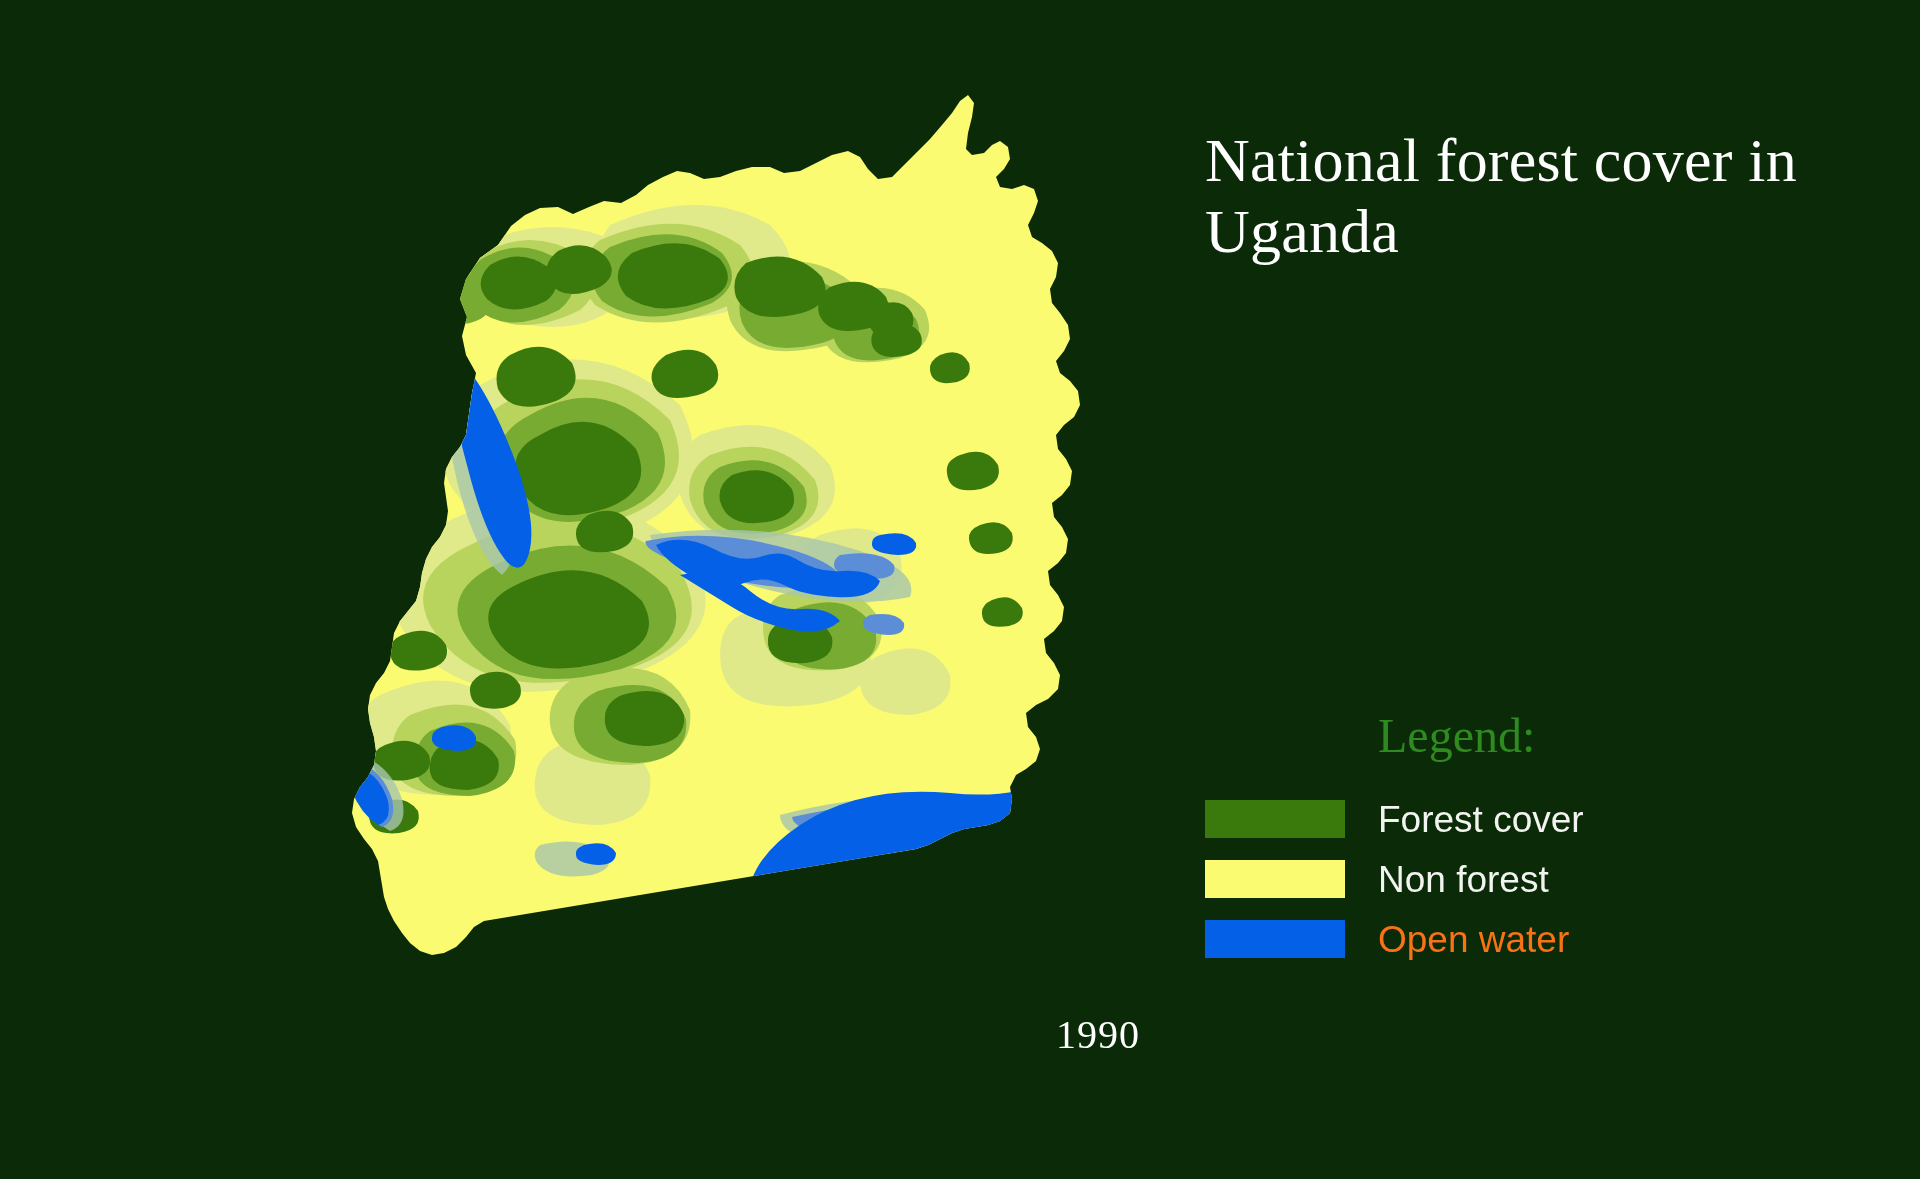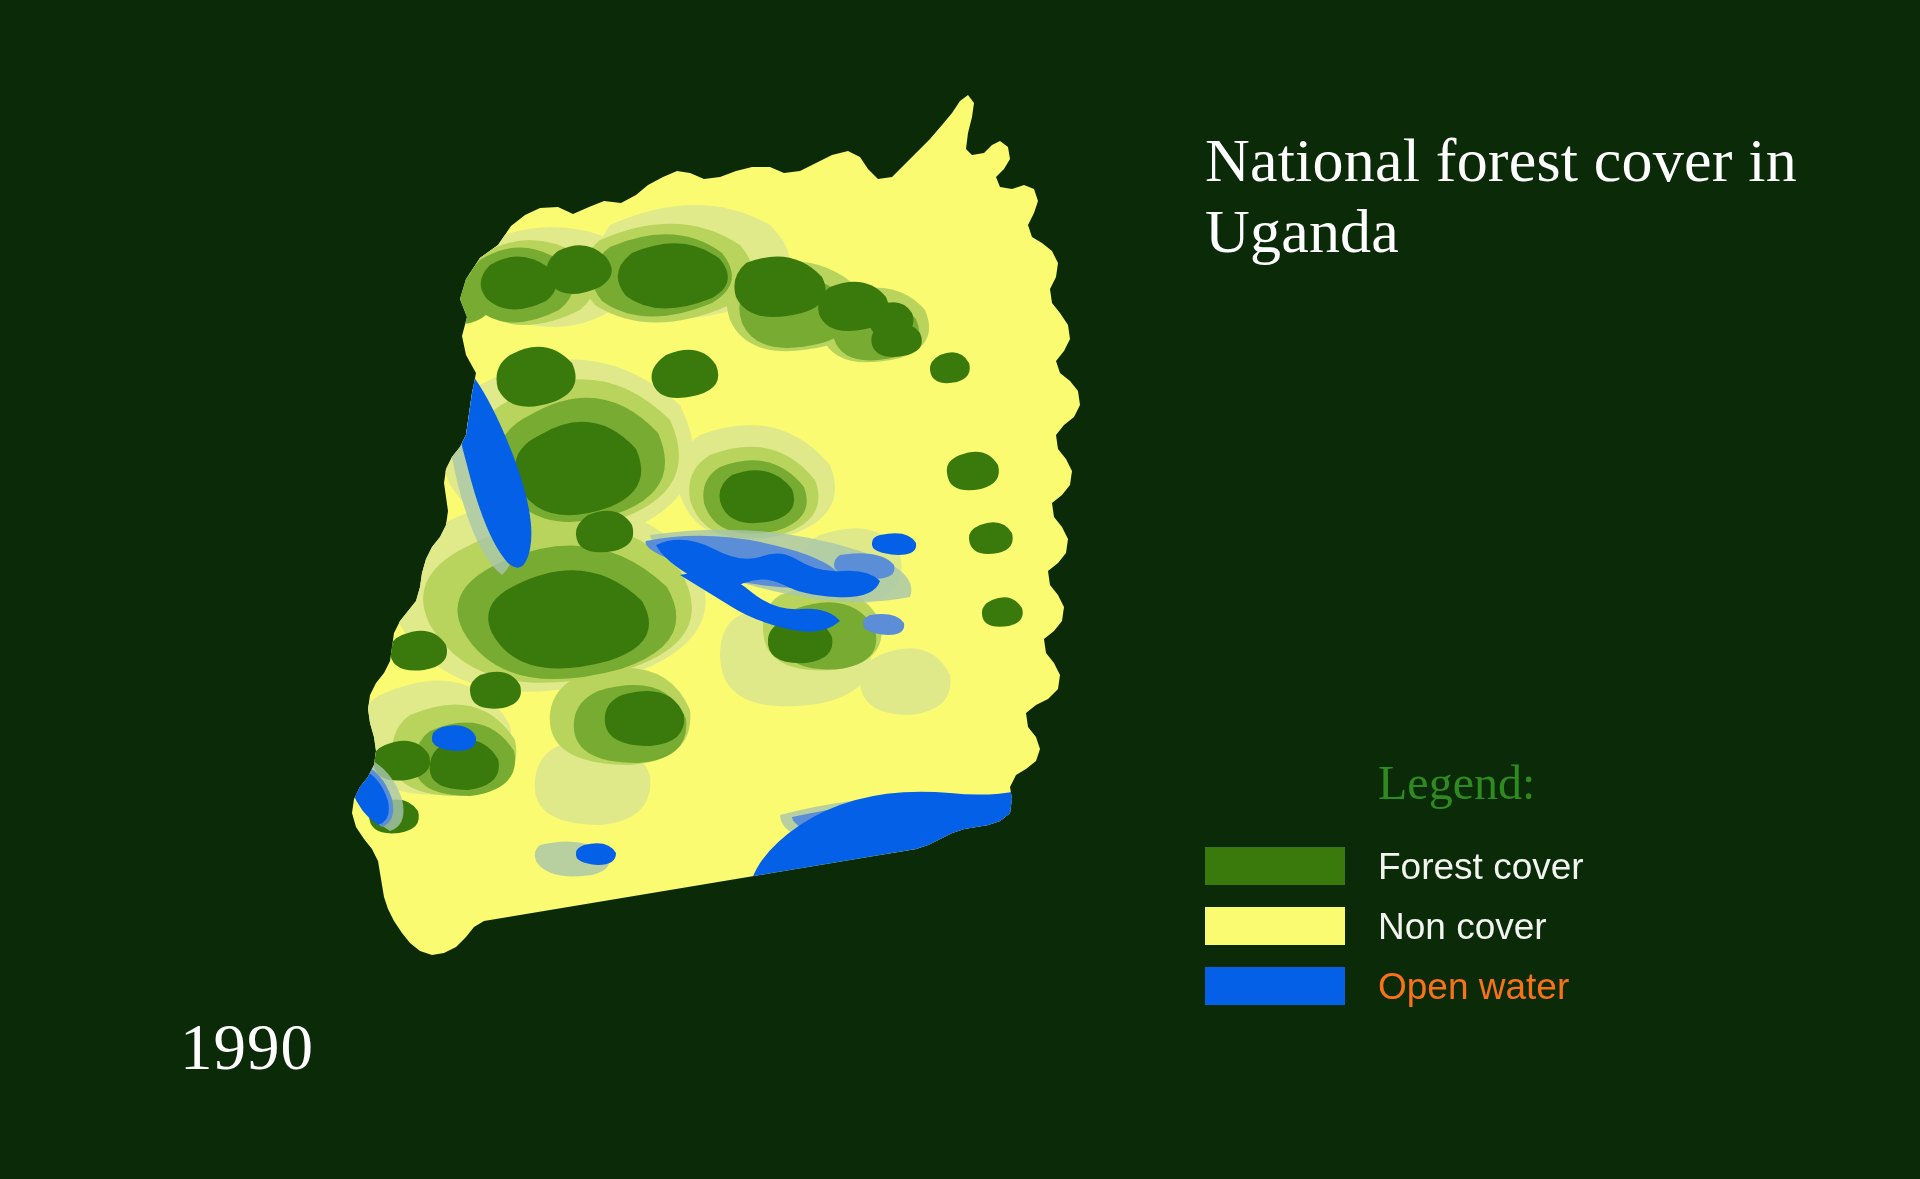--- a/index.html
+++ b/index.html
@@ -25,24 +25,24 @@
     height: 1000px;
   }
   #uganda-map { display: block; width: 100%; height: 100%; }
 
   
   #year-caption {
     position: absolute;
     left: 180px;
     top: 1015px;
     width: 960px;
-    text-align: left;
+    text-align: right;
     color: #ffffff;
     font-family: "Liberation Serif", serif;
-    font-size: 65px;
+    font-size: 40px;
     line-height: 1;
     letter-spacing: 1px;
   }
 
   
   #title-block {
     position: absolute;
     left: 1205px;
     top: 125px;
     width: 600px;
@@ -54,21 +54,21 @@
     line-height: 1.14;
     font-weight: normal;
     margin: 0;
     letter-spacing: 0.2px;
   }
 
   
   #legend-block {
     position: absolute;
     left: 1205px;
-    top: 759px;
+    top: 712px;
     width: 600px;
   }
   #legend-heading {
     color: #2f8a1f;
     font-family: "Liberation Serif", serif;
     font-size: 48px;
     line-height: 1;
     margin: 0 0 18px 173px;
     font-weight: normal;
   }
@@ -260,21 +260,21 @@
   <div id="legend-block">
     <div id="legend-heading" style="color: rgb(47, 138, 31);">Legend:</div>
 
     <div class="legend-row">
       <span class="legend-swatch" style="background:#3a7a0d"></span>
       <span class="legend-label" style="color: rgb(242, 244, 239);">Forest cover</span>
     </div>
 
     <div class="legend-row">
       <span class="legend-swatch" style="background:#fbfb72"></span>
-      <span class="legend-label" style="color: rgb(242, 244, 239);">Non cover</span>
+      <span class="legend-label" style="color: rgb(242, 244, 239);">Non forest</span>
     </div>
 
     <div class="legend-row">
       <span class="legend-swatch" style="background:#0560e8"></span>
       <span class="legend-label" style="color: #f97316;">Open water</span>
     </div>
   </div>
 
 </div>
 

